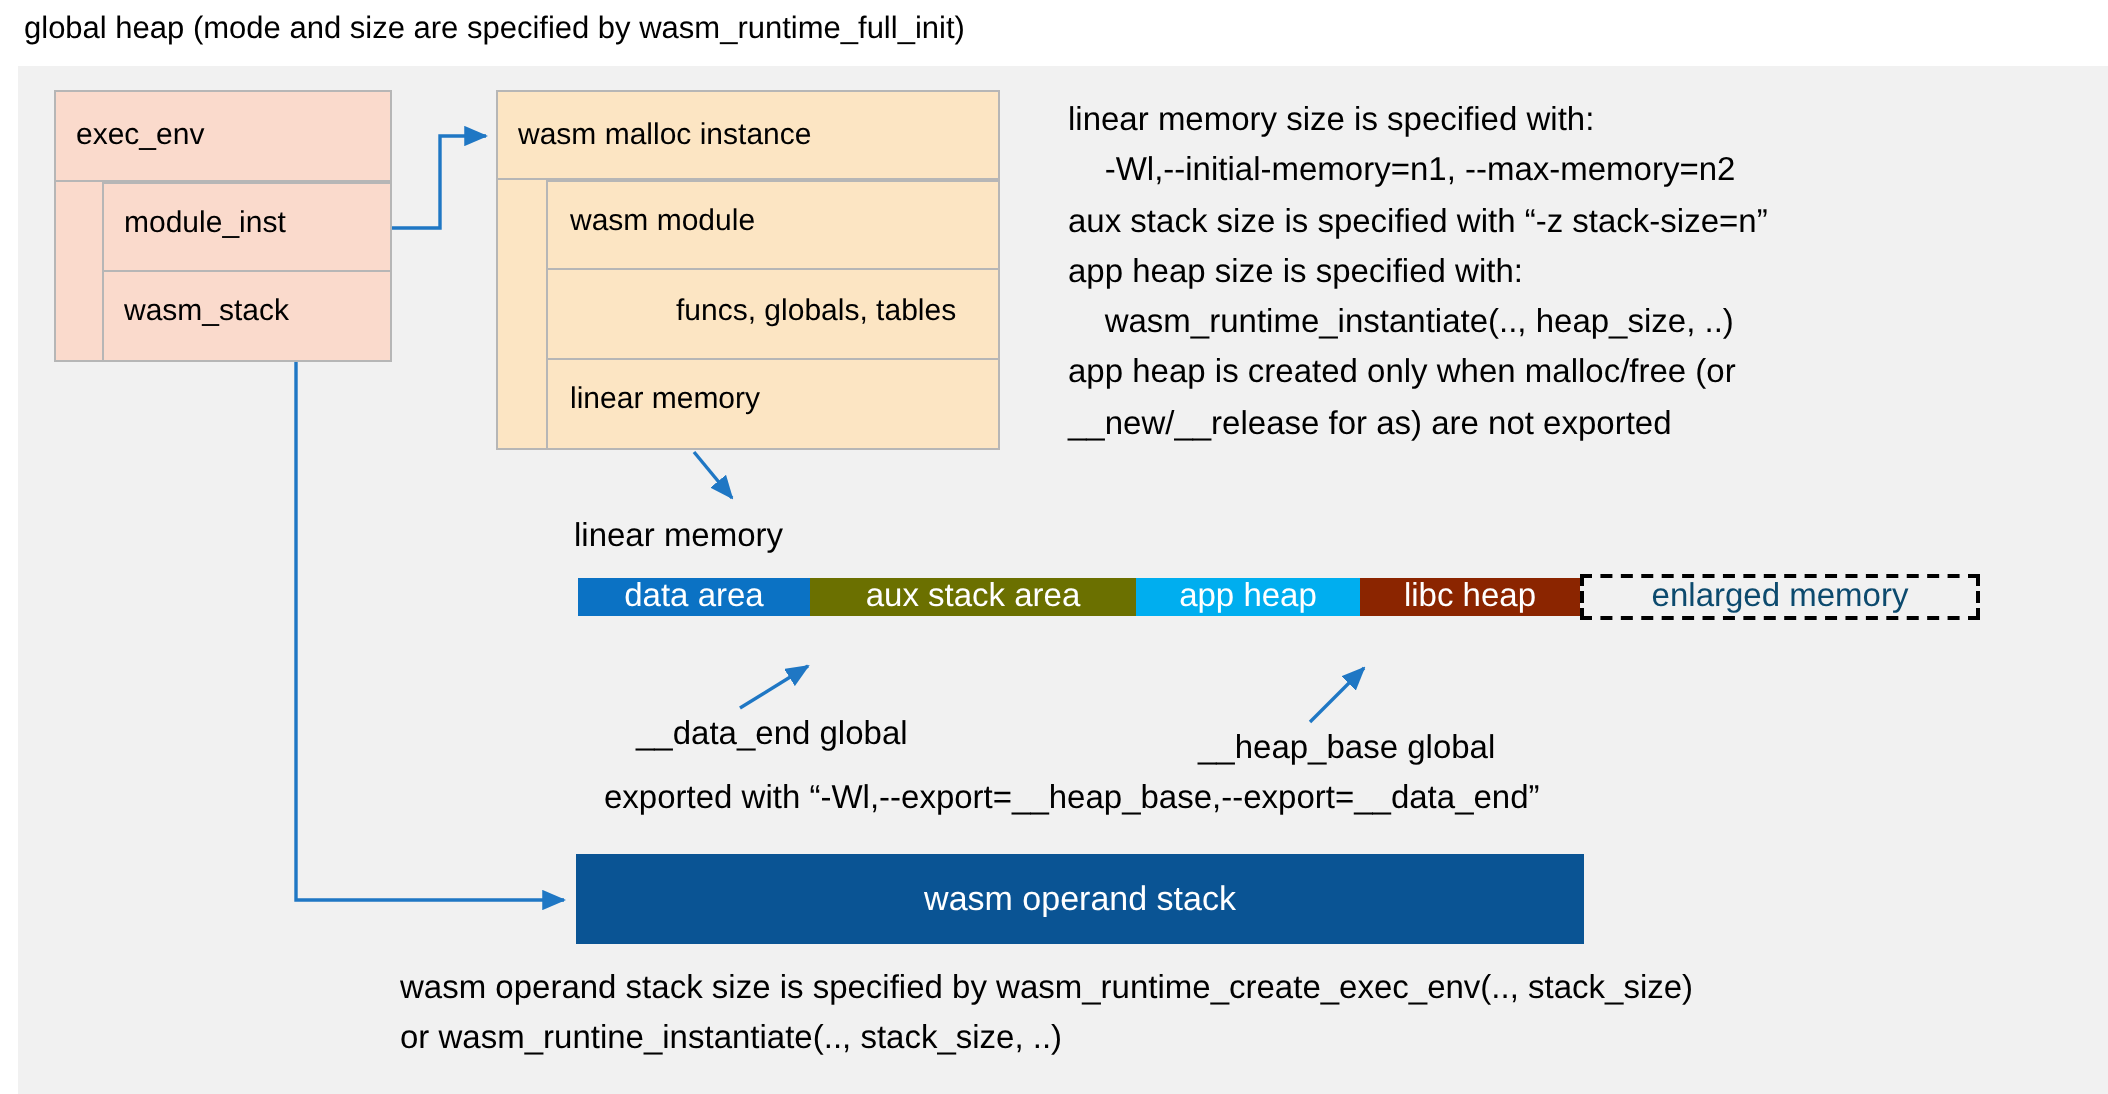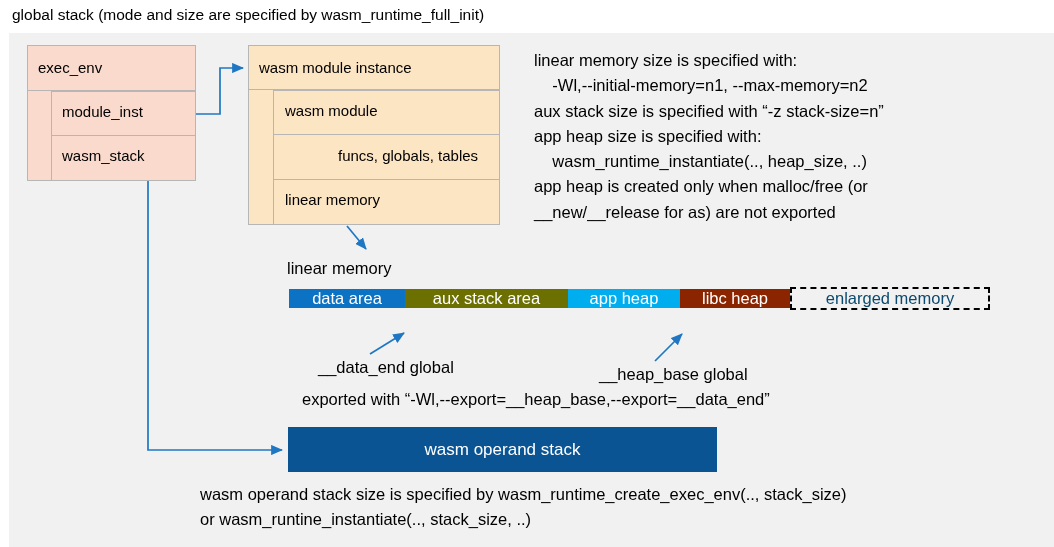--- a/index.html
+++ b/index.html
@@ -230,21 +230,21 @@
   }
   #data-end-label   { left: 318px; top: 358px; }
   #heap-base-label  { left: 599px; top: 365px; }
   #exported-with-label { left: 302px; top: 390px; }
 
   
   #operand-stack-box {
     position: absolute;
     left: 288px;
     top: 427px;
-    width: 429px;
+    width: 504px;
     height: 45px;
     background: #0a5494;
     display: flex;
     align-items: center;
     justify-content: center;
   }
   #operand-stack-label {
     color: #ffffff;
     font-size: 17px;
     white-space: nowrap;
@@ -268,39 +268,39 @@
     width: 1054px;
     height: 547px;
     pointer-events: none;
   }
 </style>
 </head>
 <body>
 
 <div id="canvas">
 
-  <div id="diagram-title">global stack (mode and size are specified by wasm_runtime_full_init)</div>
+  <div id="diagram-title">global heap (mode and size are specified by wasm_runtime_full_init)</div>
 
   <div id="global-heap-panel"></div>
 
   <div class="box" id="exec-env-box"></div>
   <div class="box" id="exec-env-header"></div>
   <div class="box-label" id="exec-env-title">exec_env</div>
 
   <div class="box" id="exec-env-indent"></div>
 
   <div class="box" id="module-inst-row"></div>
   <div class="box-label" id="module-inst-label">module_inst</div>
 
   <div class="box" id="wasm-stack-row"></div>
   <div class="box-label" id="wasm-stack-label">wasm_stack</div>
 
   <div class="box" id="module-instance-box"></div>
   <div class="box" id="module-instance-header"></div>
-  <div class="box-label" id="module-instance-title">wasm module instance</div>
+  <div class="box-label" id="module-instance-title">wasm malloc instance</div>
 
   <div class="box" id="module-instance-indent"></div>
 
   <div class="box" id="wasm-module-row"></div>
   <div class="box-label" id="wasm-module-label">wasm module</div>
 
   <div class="box" id="funcs-globals-row"></div>
   <div class="box-label" id="funcs-globals-label">funcs, globals, tables</div>
 
   <div class="box" id="linear-memory-row"></div>

